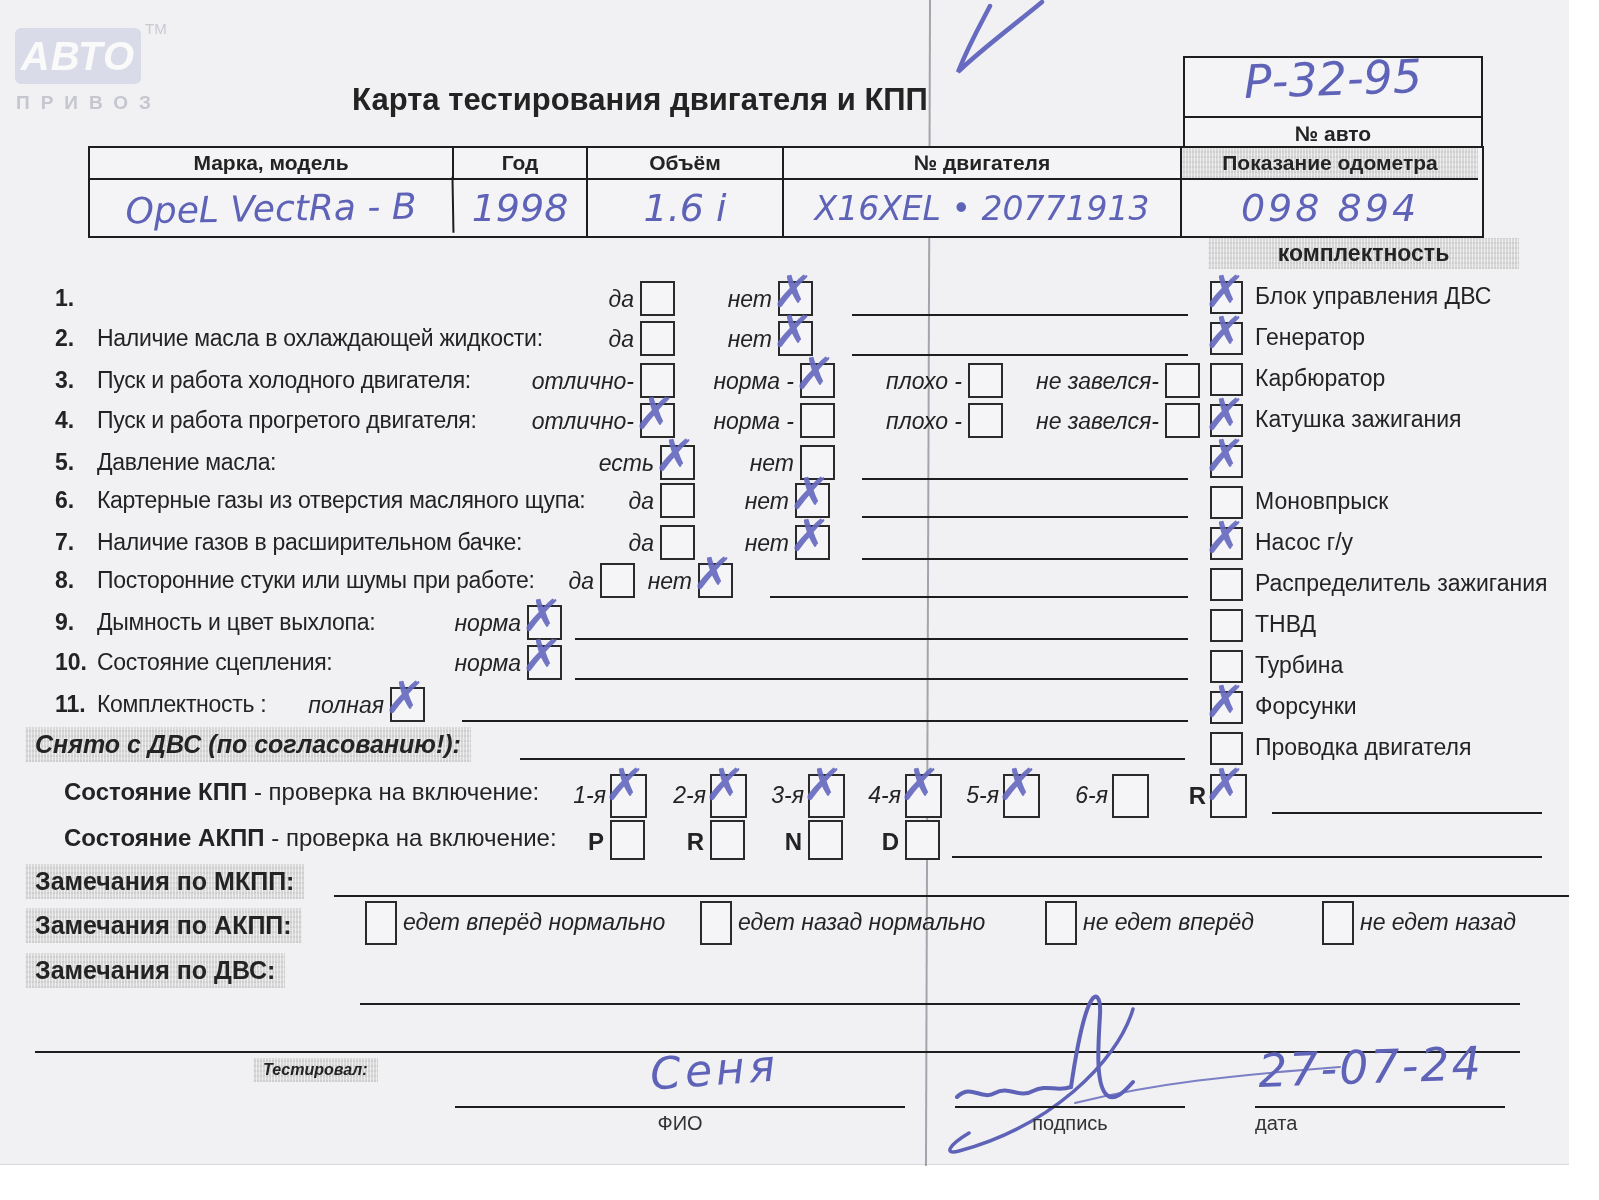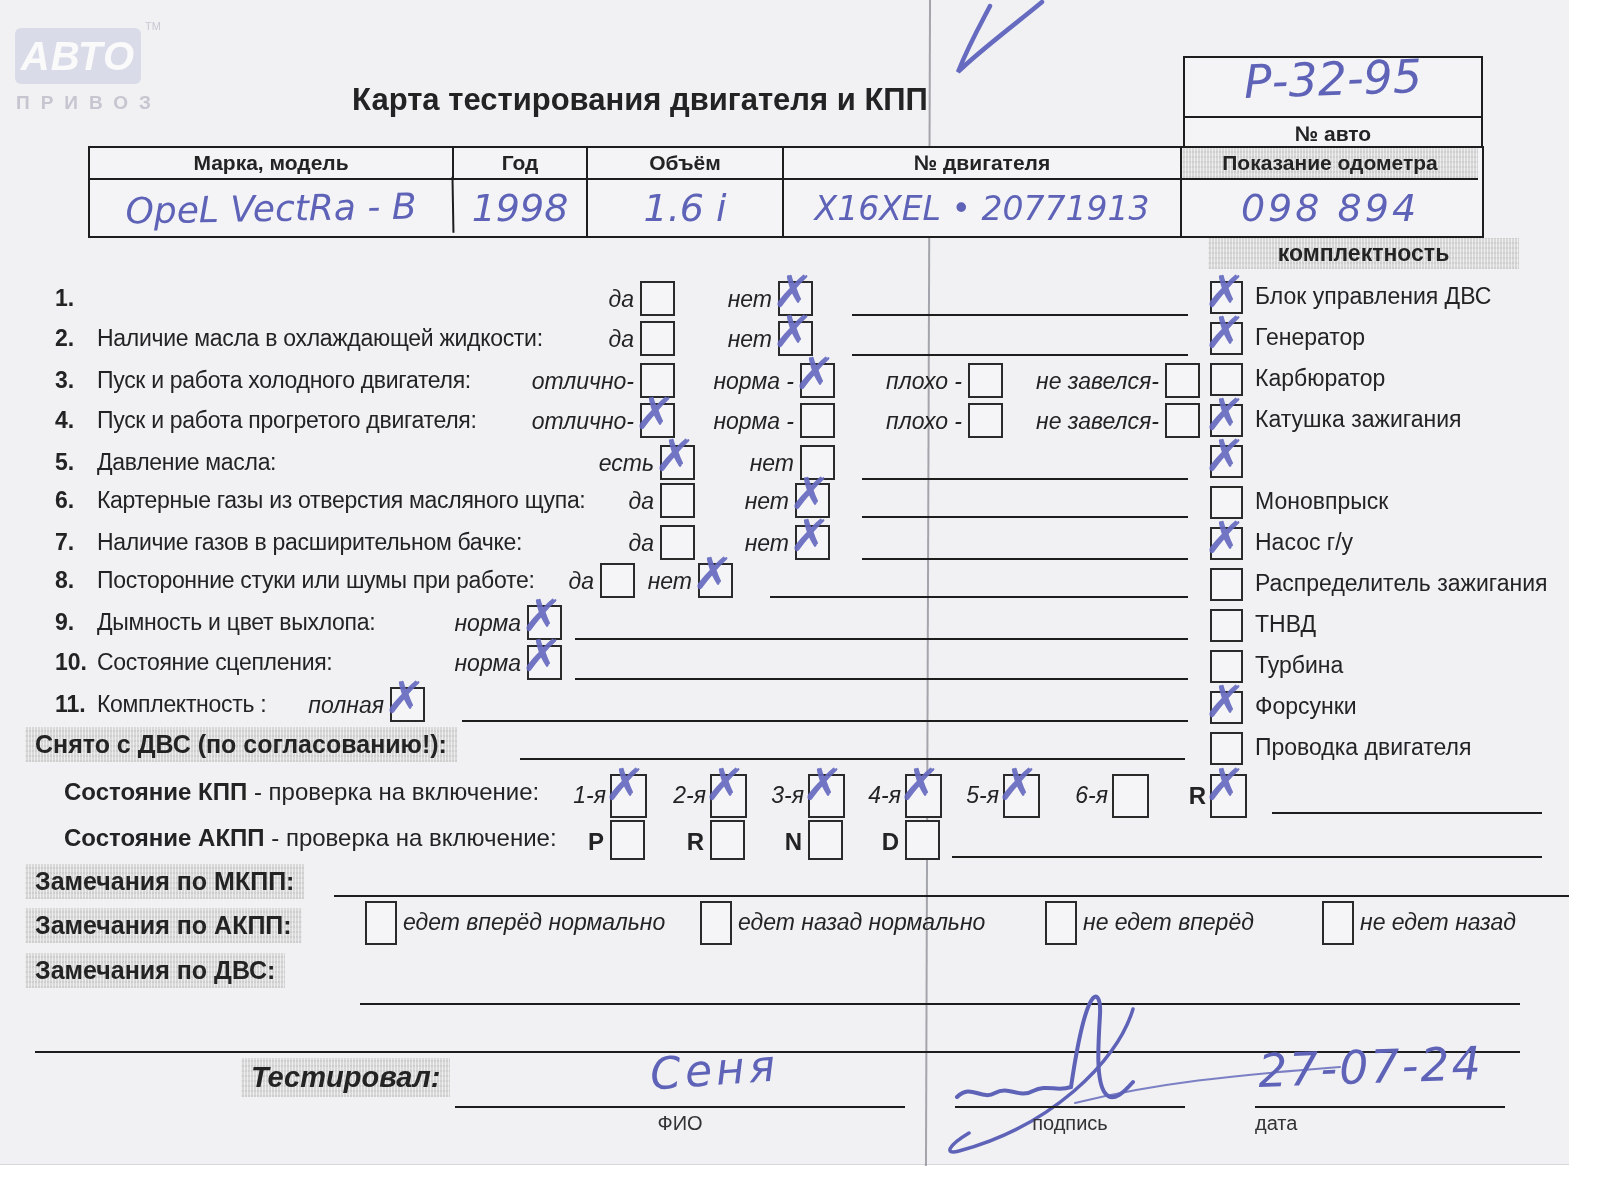--- a/index.html
+++ b/index.html
@@ -6,21 +6,21 @@
   .page{position:relative;width:1569px;height:1200px;background:#ffffff;overflow:hidden;
         font-family:"Liberation Sans",sans-serif;color:#232323;}
   .paper{position:absolute;left:0;top:0;width:1599px;height:1164px;background:#f1f1f4;
          box-shadow:0 1px 0 #d8d8dc;}
   .crease{position:absolute;left:927px;top:0;width:2px;height:1166px;background:rgba(70,70,85,.45);transform:rotate(.2deg);}
   
   .logo{position:absolute;left:12px;top:20px;width:170px;height:92px;}
   .logo-box{position:absolute;left:3px;top:8px;width:126px;height:56px;background:#dadbe8;border-radius:6px;
             display:flex;align-items:center;justify-content:center;}
   .logo-word{color:#fafafb;font-weight:bold;font-size:40px;letter-spacing:1px;font-style:italic;}
-  .logo-tm{position:absolute;left:133px;top:0;color:#c9c9d3;font-size:11px;font-weight:normal;}
+  .logo-tm{position:absolute;left:133px;top:0;color:#c9c9d3;font-size:15px;font-weight:normal;}
   .logo-sub{position:absolute;left:4px;top:72px;color:#c6c6d0;font-weight:bold;font-size:19px;letter-spacing:11px;white-space:nowrap;}
   
   .title{position:absolute;left:300px;top:82px;width:680px;text-align:center;font-weight:bold;font-size:31px;}
   
   .autobox{position:absolute;left:1183px;top:56px;width:296px;height:90px;border:2px solid #1d1d1d;background:#f4f4f6;}
   .autobox-val{position:absolute;left:0;top:-6px;width:100%;text-align:center;}
   .autobox-div{position:absolute;left:0;bottom:30px;width:100%;border-bottom:2px solid #1d1d1d;}
   .autobox-lbl{position:absolute;left:0;bottom:2px;width:100%;text-align:center;font-weight:bold;font-size:21px;}
   
   .pen{font-family:"DejaVu Sans",sans-serif;font-style:italic;color:#5e63b8;}
@@ -380,21 +380,21 @@
     <span class="q-text">Комплектность :</span>
     <span class="opt" style="left:390px;">
         <span class="olbl">полная</span>
         <span class="box">
           <span class="mark">✗</span>
         </span>
       </span>
     <span class="wline" style="left:462px;width:726px;top:33px;"></span>
   </div>
 
-  <div class="sec-label hatch" style="left:25px;top:727px;">Снято с ДВС (по согласованию!):</div>
+  <div class="sec-label hatch" style="left:25px;top:727px;font-style:italic;">Снято с ДВС (по согласованию!):</div>
   <span class="wline" style="left:520px;width:665px;top:758px;"></span>
 
   <div class="state-row" style="top:772px;">
     <span class="state-lbl"><b>Состояние КПП</b><span> - проверка на включение:</span></span>
     <span class="opt" style="left:610px;top:2px;">
         <span class="glbl">1-я</span>
         <span class="box tall">
           <span class="mark">✗</span>
         </span>
       </span>
@@ -495,21 +495,21 @@
         </span>
         <span class="akpp-olbl">не едет назад</span>
       </span>
   </div>
 
   <div class="sec-label hatch" style="left:25px;top:953px;">Замечания по ДВС:</div>
   <span class="wline" style="left:360px;top:1003px;width:1160px;"></span>
 
   <span class="wline" style="left:35px;top:1051px;width:1485px;"></span>
 
-  <div class="sec-label hatch" style="left:241px;top:1058px;font-style:italic;font-size:29px;">Тестировал:</div>
+  <div class="sec-label hatch" style="left:253px;top:1058px;font-style:italic;font-size:16px;">Тестировал:</div>
 
   <span class="pen" style="position:absolute;left:650px;top:1044px;font-size:44px;transform:rotate(-4deg);letter-spacing:4px;">Сеня</span>
   <span class="wline" style="left:455px;top:1106px;width:450px;"></span>
   <span class="foot-lbl" style="left:455px;top:1112px;width:450px;text-align:center;">ФИО</span>
 
   <svg class="ink" style="left:925px;top:985px;" width="420" height="175" viewBox="0 0 420 175">
     <path d="M 32 112 C 46 98 56 116 70 108 C 84 100 94 114 108 106 C 122 99 132 107 146 102 C 151 68 158 30 166 16 C 171 7 176 12 175 30 C 173 62 171 96 180 108 C 188 119 200 106 208 97" fill="none" stroke="#5e63b8" stroke-width="4" stroke-linecap="round"></path>
     <path d="M 208 24 C 192 78 124 142 34 166 C 18 170 24 160 44 148" fill="none" stroke="#5e63b8" stroke-width="3.5" stroke-linecap="round"></path>
     <path d="M 150 118 C 230 98 310 90 415 82" fill="none" stroke="#5e63b8" stroke-width="2" stroke-linecap="round" opacity=".8"></path>
   </svg>

